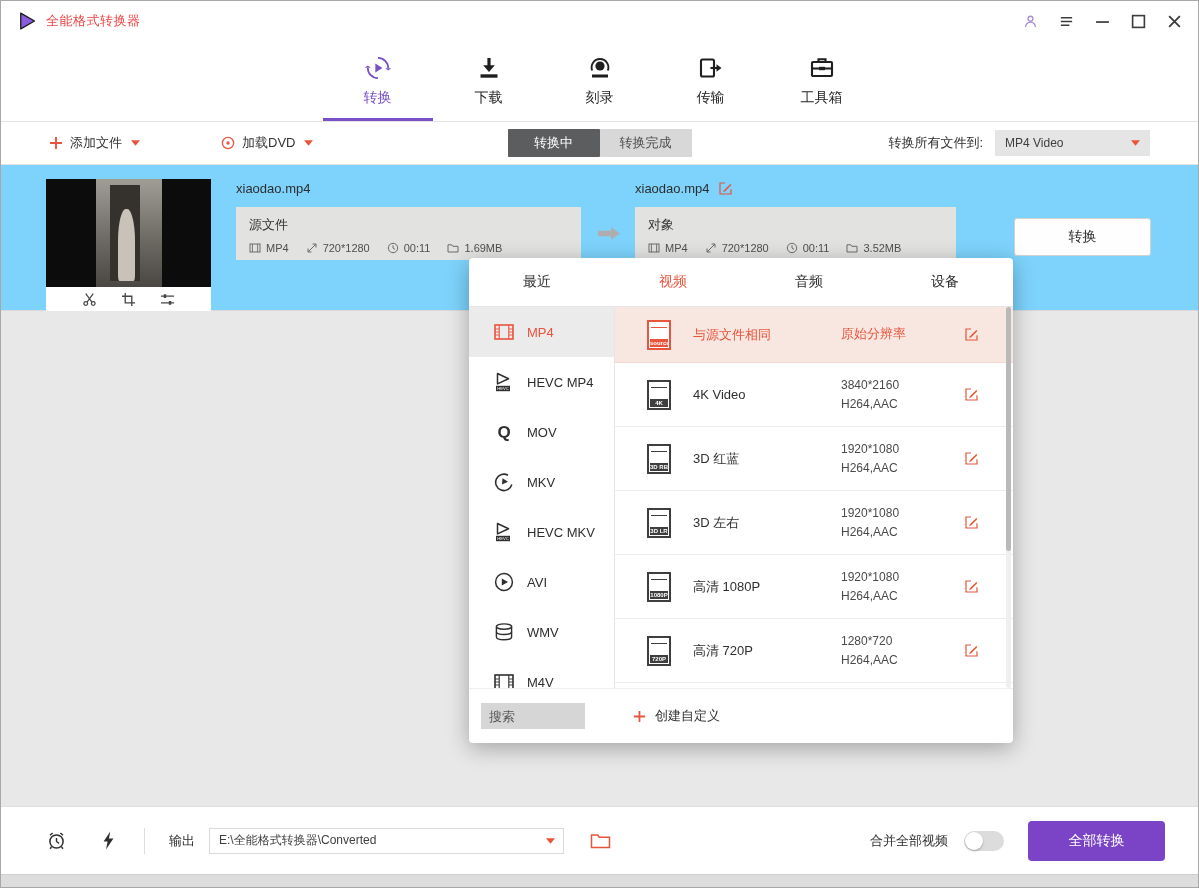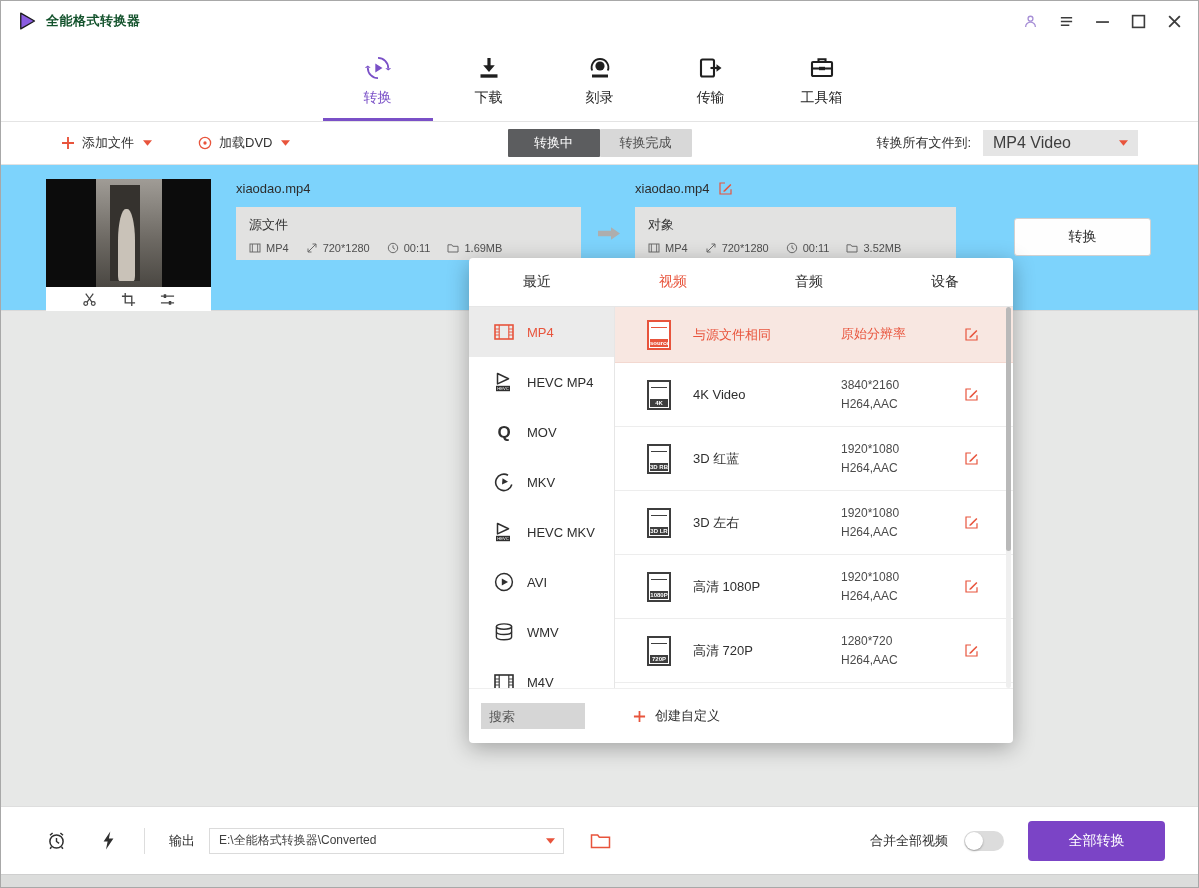--- a/index.html
+++ b/index.html
@@ -4,49 +4,49 @@
 <style>
   html,body{margin:0;padding:0;}
   body{width:1199px;height:888px;overflow:hidden;background:#9a9a9a;font-family:"Liberation Sans","DejaVu Sans",sans-serif;}
   .window{position:relative;width:1199px;height:888px;background:#fff;border:1px solid #a8a8a8;box-sizing:border-box;display:flex;flex-direction:column;}
   svg{display:block;}
 
   
   .titlebar{height:40px;flex:0 0 40px;display:flex;align-items:center;padding:0 16px;}
   .logo{width:20px;height:20px;margin-right:9px;}
   .logo svg{width:100%;height:100%;}
-  .app-title{font-size:13px;font-weight:bold;color:#14532d;letter-spacing:.5px;}
+  .app-title{font-size:13px;font-weight:normal;color:#ef4444;letter-spacing:.5px;}
   .win-icons{margin-left:auto;display:flex;align-items:center;gap:21px;}
   .win-btn{width:15px;height:15px;color:#3c3c3c;cursor:pointer;}
   .win-btn svg{width:100%;height:100%;}
   .win-btn.user{color:#a78fd6;}
 
   
   .navbar{height:81px;flex:0 0 81px;border-bottom:1px solid #e4e4e4;display:flex;justify-content:center;box-sizing:border-box;}
   .nav-tabs{display:flex;gap:45px;height:100%;}
   .nav-tab{width:66px;display:flex;flex-direction:column;align-items:center;justify-content:center;gap:8px;color:#1f1f1f;cursor:pointer;position:relative;}
   .nav-tab .ticon{width:26px;height:26px;}
   .nav-tab .ticon svg{width:100%;height:100%;}
   .nav-tab .tlabel{font-size:14px;}
   .nav-tab.active{color:#7a50c7;}
   .nav-tab.active::after{content:"";position:absolute;left:50%;bottom:0;transform:translateX(-50%);width:110px;height:3px;background:#7a50c7;}
 
   
-  .toolbar{height:43px;flex:0 0 43px;border-bottom:1px solid #e2e2e2;display:flex;align-items:center;padding:0 60px;box-sizing:border-box;position:relative;}
+  .toolbar{height:43px;flex:0 0 43px;border-bottom:1px solid #e2e2e2;display:flex;align-items:center;padding:0 48px;box-sizing:border-box;position:relative;gap:35px;}
   .tool-item{display:flex;align-items:center;gap:7px;font-size:13px;color:#333;margin-right:46px;cursor:pointer;}
   .oicon{color:#e8543c;width:14px;height:14px;}
   .oicon svg{width:100%;height:100%;}
   .caret{color:#e8543c;width:9px;height:6px;margin-left:2px;flex:0 0 9px;}
   .caret svg{width:100%;height:100%;}
   .center-toggle{position:absolute;left:50%;transform:translateX(-50%);display:flex;}
   .seg{height:28px;min-width:92px;padding:0 18px;display:flex;align-items:center;justify-content:center;font-size:13px;box-sizing:border-box;cursor:pointer;border-radius:1px;}
   .seg.active{background:#5c5d5f;color:#fff;}
   .seg.inactive{background:#d8d8d8;color:#4c4c4c;}
   .convert-to{margin-left:auto;display:flex;align-items:center;gap:12px;font-size:13px;color:#2e2e2e;}
-  .dropdown{width:155px;height:26px;background:#e5e5e5;display:flex;align-items:center;padding:0 10px;font-size:16px;color:#3e3e3e;cursor:pointer;box-sizing:border-box;}
+  .dropdown{width:155px;height:26px;background:#e5e5e5;display:flex;align-items:center;padding:0 10px;font-size:12px;color:#3e3e3e;cursor:pointer;box-sizing:border-box;}
   .dropdown .caret{margin-left:auto;}
 
   
   .content{flex:1;background:#e7e8e7;position:relative;min-height:0;}
   .file-row{height:146px;background:#7dd3fc;border-bottom:1px solid #d9d9d9;display:flex;align-items:flex-start;padding:14px 47px 0 45px;box-sizing:border-box;position:relative;}
   .thumb-col{width:165px;flex:0 0 165px;}
   .thumb{height:108px;background:#0c0c0c;position:relative;overflow:hidden;cursor:pointer;}
   .thumb-art{position:absolute;left:30%;width:40%;top:0;bottom:0;background:linear-gradient(180deg,#a09c96,#6e6a64 55%,#4a4742);}
   .thumb-art::before{content:"";position:absolute;left:22%;top:6%;width:46%;height:88%;background:#35322e;}
   .thumb-art::after{content:"";position:absolute;left:34%;top:28%;width:26%;height:66%;background:#c9c2b8;border-radius:45% 45% 8% 8%;}

